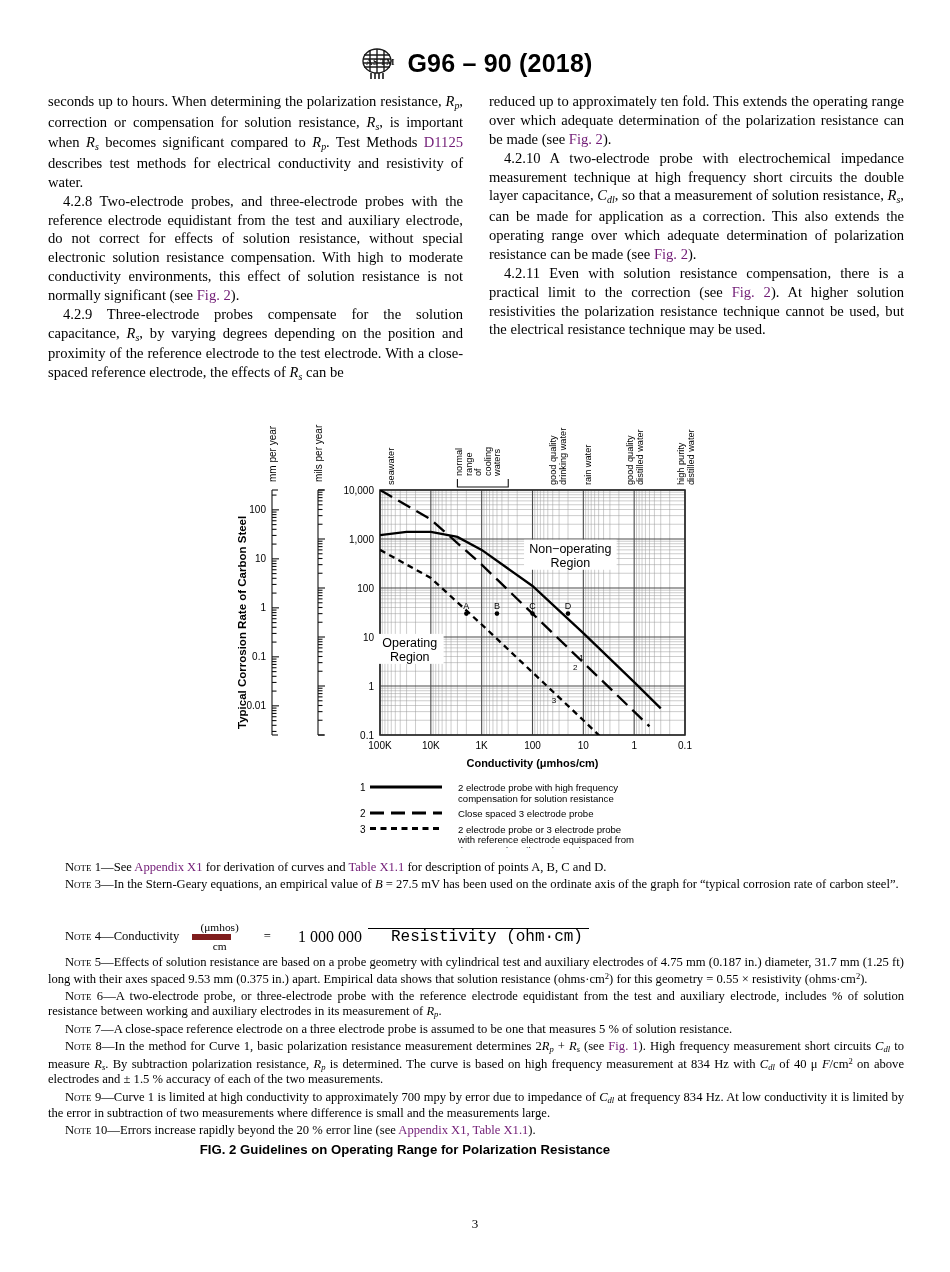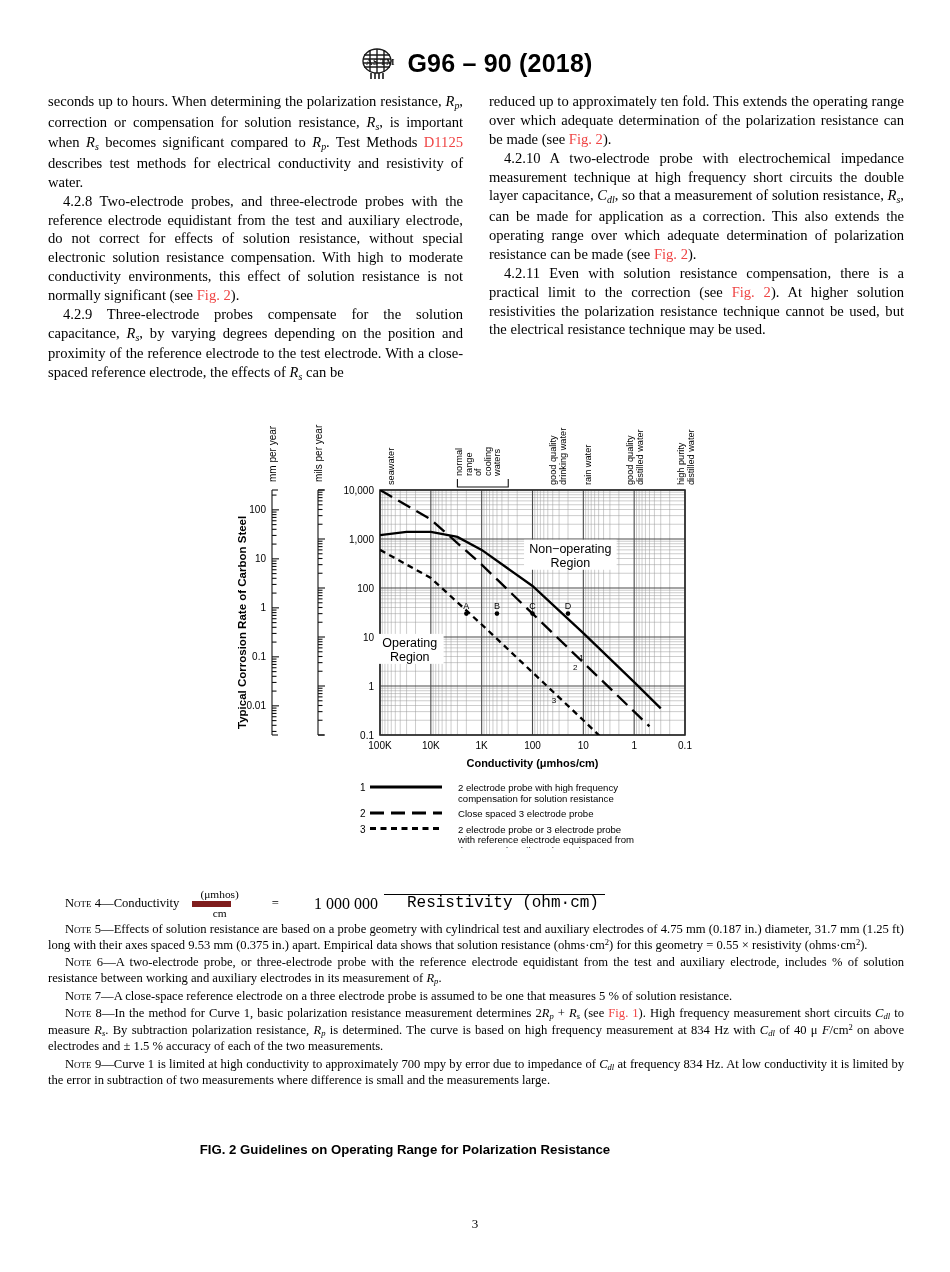--- a/index.html
+++ b/index.html
@@ -19,37 +19,37 @@
   
   .cols{position:absolute;left:48px;top:92px;width:856px;
         display:flex;gap:26px;}
   .col{width:415px;}
   .col p{
     margin:0;font-size:14.6px;line-height:1.295;
     text-align:justify;text-justify:inter-word;
     hyphens:manual;
   }
   .col p.ind{text-indent:15px;}
-  .ref{color:#ef4444;}
+  .ref{color:#701a75;}
   var,.it{font-style:italic;}
   sub{font-size:.68em;vertical-align:-.28em;font-style:italic;}
   sup{font-size:.68em;vertical-align:.42em;}
 
   
   .figure{position:absolute;left:228px;top:408px;width:470px;height:440px;}
   .fig-svg{display:block;}
 
   
   .notes{position:absolute;left:48px;top:860px;width:856px;}
   .note{font-size:12.6px;line-height:1.26;text-align:justify;margin:0 0 1.5px 0;}
   .nlabel{font-variant:small-caps;font-size:12.6px;}
 
   
   .note4{font-size:12.6px;line-height:1.26;margin:4px 0 2px 0;}
-  .n4row{display:inline-flex;align-items:center;gap:12px;vertical-align:middle;}
+  .n4row{display:inline-flex;align-items:center;gap:4px;vertical-align:middle;}
   .frac{display:inline-flex;flex-direction:column;align-items:center;
         vertical-align:middle;font-size:11.4px;line-height:1.12;}
   .frac .num{padding:0 4px;}
   .frac .den{padding:0 4px;border-top:6px solid #7f1d1d;}
   .frac2{display:inline-flex;flex-direction:row;align-items:center;
         vertical-align:middle;font-size:16px;line-height:1.12;}
   .frac2 .num{padding:0 6px;}
   .frac2 .den{padding:0 6px;border-top:1px solid #000;font-family:Liberation Mono, monospace;}
 
   
@@ -405,35 +405,38 @@
           <text x="132" y="424.5" font-family="Liberation Sans, sans-serif" font-size="10" fill="#000">3</text>
           <line x1="142" y1="420.5" x2="214" y2="420.5" stroke="#000" stroke-width="3" stroke-dasharray="6 4.5"></line>
           <text x="230" y="424.5" font-family="Liberation Sans, sans-serif" font-size="9.6" fill="#000">2 electrode probe or 3 electrode probe</text>
           <text x="230" y="435" font-family="Liberation Sans, sans-serif" font-size="9.6" fill="#000">with reference electrode equispaced from</text>
           <text x="230" y="445.5" font-family="Liberation Sans, sans-serif" font-size="9.6" fill="#000">the test and auxilary electrodes</text>
         </g>
       </svg>
   </div>
 
   <div class="notes" id="notes-section">
+      <p class="note" style="text-indent: 17px;"><span class="nlabel">Note 1</span><span>—See </span><span class="ref">Appendix X1</span><span> for derivation of curves and </span><span class="ref">Table X1.1</span><span> for description of points A, B, C and D.</span></p>
+      <p class="note" style="text-indent: 17px;"><span class="nlabel">Note 3</span><span>—In the Stern-Geary equations, an empirical value of </span><var>B</var><span> = 27.5 mV has been used on the ordinate axis of the graph for “typical corrosion rate of carbon steel”.</span></p>
       <p class="note4" style="text-indent: 17px; margin-top: 28px;"><span class="nlabel">Note 4</span><span>—Conductivity</span><span class="n4row">
           <span class="frac">
             <span class="num">(μmhos)</span>
             <span class="den">cm</span>
           </span>
           <span>=</span>
           <span class="frac2">
             <span class="num">1 000 000</span>
             <span class="den">Resistivity (ohm·cm)</span>
           </span>
         </span></p>
       <p class="note" style="text-indent: 17px;"><span class="nlabel">Note 5</span><span>—Effects of solution resistance are based on a probe geometry with cylindrical test and auxiliary electrodes of 4.75 mm (0.187 in.) diameter, 31.7 mm (1.25 ft) long with their axes spaced 9.53 mm (0.375 in.) apart. Empirical data shows that solution resistance (ohms·cm</span><sup>2</sup><span>) for this geometry = 0.55 × resistivity (ohms·cm</span><sup>2</sup><span>).</span></p>
       <p class="note" style="text-indent: 17px;"><span class="nlabel">Note 6</span><span>—A two-electrode probe, or three-electrode probe with the reference electrode equidistant from the test and auxiliary electrode, includes % of solution resistance between working and auxiliary electrodes in its measurement of </span><var>R</var><sub>p</sub><span>.</span></p>
       <p class="note" style="text-indent: 17px;"><span class="nlabel">Note 7</span><span>—A close-space reference electrode on a three electrode probe is assumed to be one that measures 5 % of solution resistance.</span></p>
       <p class="note" style="text-indent: 17px;"><span class="nlabel">Note 8</span><span>—In the method for Curve 1, basic polarization resistance measurement determines 2</span><var>R</var><sub>p</sub><span> + </span><var>R</var><sub>s</sub><span> (see </span><span class="ref">Fig. 1</span><span>). High frequency measurement short circuits </span><var>C</var><sub>dl</sub><span> to measure </span><var>R</var><sub>s</sub><span>. By subtraction polarization resistance, </span><var>R</var><sub>p</sub><span> is determined. The curve is based on high frequency measurement at 834 Hz with </span><var>C</var><sub>dl</sub><span> of 40 μ </span><var>F</var><span>/cm</span><sup>2</sup><span> on above electrodes and ± 1.5 % accuracy of each of the two measurements.</span></p>
       <p class="note" style="text-indent: 17px;"><span class="nlabel">Note 9</span><span>—Curve 1 is limited at high conductivity to approximately 700 mpy by error due to impedance of </span><var>C</var><sub>dl</sub><span> at frequency 834 Hz. At low conductivity it is limited by the error in subtraction of two measurements where difference is small and the measurements large.</span></p>
+      <p class="note" style="text-indent: 17px;"><span class="nlabel">Note 10</span><span>—Errors increase rapidly beyond the 20 % error line (see </span><span class="ref">Appendix X1, Table X1.1</span><span>).</span></p>
     </div>
 
   <div class="caption">FIG. 2 Guidelines on Operating Range for Polarization Resistance</div>
 
   <div class="pageno">3</div>
 
 </div>
 
 </body></html>

